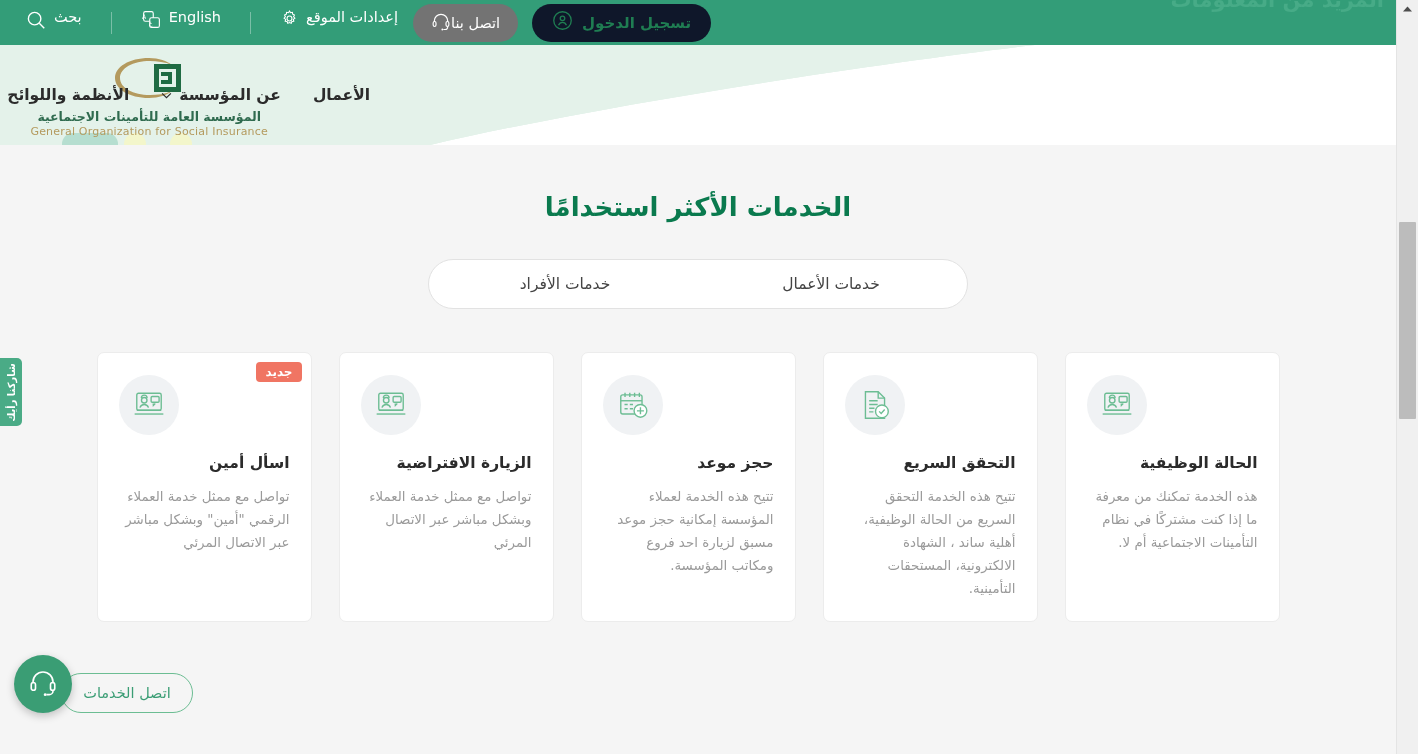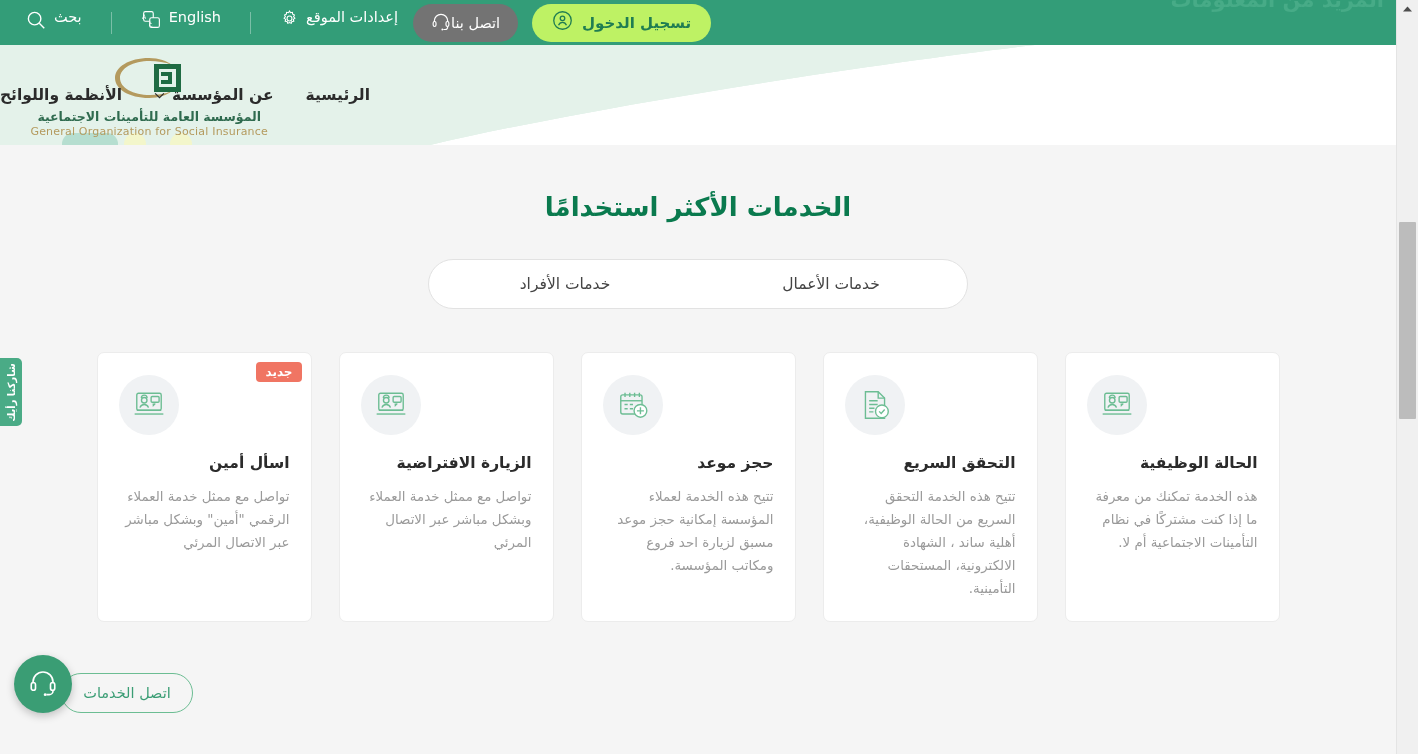--- a/index.html
+++ b/index.html
@@ -39,21 +39,21 @@
   .tb-item svg { display: block; }
 
   .btn-contact {
     display: flex; align-items: center; 
     background: #737373; color: #fff; border-radius: 22px;
     height: 38px; padding: 0 18px; font-size: 14.5px; cursor: pointer;
     white-space: nowrap;
   }
   .btn-login {
     display: flex; align-items: center; gap: 9px;
-    background: #bef264; color: #1f7d52; border-radius: 22px;
+    background: #0f172a; color: #1f7d52; border-radius: 22px;
     height: 38px; padding: 0 20px; font-size: 15px; font-weight: 700;
     cursor: pointer; white-space: nowrap;
   }
 
   
   .navband {
     position: absolute; left: 0; top: 45px; width: 1396px; height: 100px;
     background: #ffffff; overflow: hidden; z-index: 5;
   }
   .nav-curve {
@@ -269,21 +269,21 @@
             <path d="M62 18 L73 18 L73 30 L62 30 L62 26 L69 26 L69 22 L62 22 Z" fill="#1f6b43"></path>
             <path d="M60 15 L60 38 L55 38 L55 33 L77 33" fill="none" stroke="#1f6b43" stroke-width="0"></path>
           </svg>
         </span>
         <span class="logo-ar">المؤسسة العامة للتأمينات الاجتماعية</span>
         <span class="logo-en">General Organization for Social Insurance</span>
       </div>
 
       <div class="nav-items">
         <div class="nav-link">
-          <span>الرئيسية</span>
+          <span>الأعمال</span>
         </div>
         <div class="nav-link">
           <span>عن المؤسسة</span>
           <svg class="chev" viewBox="0 0 12 8" fill="none" stroke="#2b2b2b" stroke-width="1.3">
                 <path d="M1 1.5L6 6.5L11 1.5"></path>
               </svg>
         </div>
         <div class="nav-link">
           <span>الأنظمة واللوائح</span>
 

